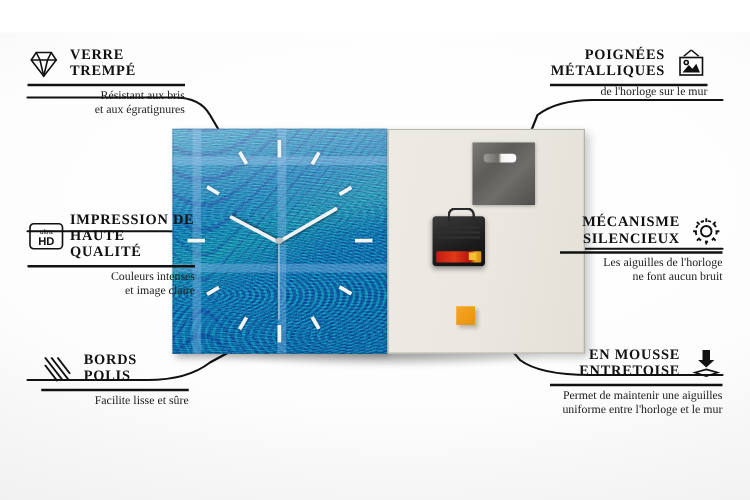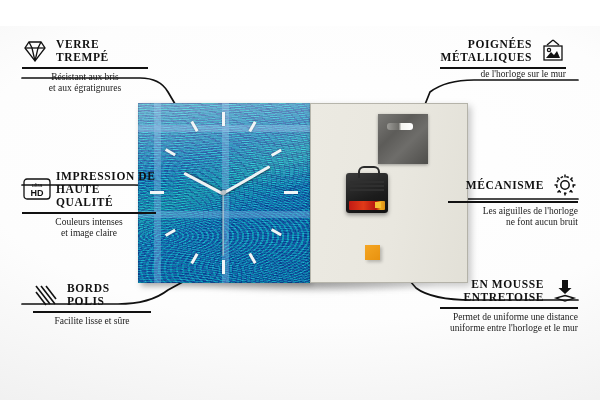--- a/index.html
+++ b/index.html
@@ -105,21 +105,21 @@
     line-height:13px;text-transform:uppercase;
   }
   .callout .rule{height:1.6px;background:#111;margin-top:3px;}
   .callout .desc{
     font-family:"Liberation Serif", serif;
     font-size:9.5px;line-height:11.5px;color:#1a1a1a;margin-top:3px;
   }
   .ic{width:26px;height:26px;flex:0 0 26px;display:block;}
   .left .row{justify-content:flex-start;}
   .left .title{text-align:left;}
-  .left .desc{text-align:center;}
+  .left .desc{text-align:right;}
   .right .row{justify-content:flex-end;}
   .right .title{text-align:right;}
   .right .desc{text-align:right;}
 
   svg.leader{position:absolute;left:0;top:0;width:600px;height:400px;pointer-events:none;}
 </style>
 </head>
 <body>
 
 <div class="stage">
@@ -264,20 +264,21 @@
       </span>
     </div>
     <div class="rule"></div>
     <div class="desc" style="margin-top:0">de l'horloge sur le mur</div>
   </div>
 
   <div class="callout right" style="left:448px;top:172px;width:130px;">
     <div class="row">
       <span>
         <span class="title" style="display:block">MÉCANISME</span>
+        <span class="title" style="display:block">SILENCIEUX</span>
       </span>
       <span class="ic">
         <svg viewBox="0 0 26 26" width="26" height="26" fill="none" stroke="#111" stroke-width="1.5">
           <circle cx="13" cy="13" r="4.2"></circle>
           <path d="M13 2.5 v3 M13 20.5 v3 M2.5 13 h3 M20.5 13 h3 M5.5 5.5 l2.2 2.2 M18.3 18.3 l2.2 2.2 M20.5 5.5 l-2.2 2.2 M7.7 18.3 l-2.2 2.2"></path>
           <circle cx="13" cy="13" r="8.4" stroke-dasharray="2.6 3.2"></circle>
         </svg>
       </span>
     </div>
     <div class="rule"></div>
@@ -292,17 +293,17 @@
         <span class="title" style="display:block">ENTRETOISE</span>
       </span>
       <span class="ic">
         <svg viewBox="0 0 26 26" width="26" height="26" fill="none" stroke="#111" stroke-width="1.3">
           <path d="M10 2 h6 v8 h3.5 L13 16 L6.5 10 H10 Z" fill="#111" stroke="none"></path>
           <path d="M13 17.5 L22 20 L13 23 L4 20 Z"></path>
         </svg>
       </span>
     </div>
     <div class="rule"></div>
-    <div class="desc">Permet de uniforme une distance</div>
+    <div class="desc">Permet de maintenir une aiguilles</div>
     <div class="desc" style="margin-top:0">uniforme entre l'horloge et le mur</div>
   </div>
 
 </div>
 
 </body></html>

